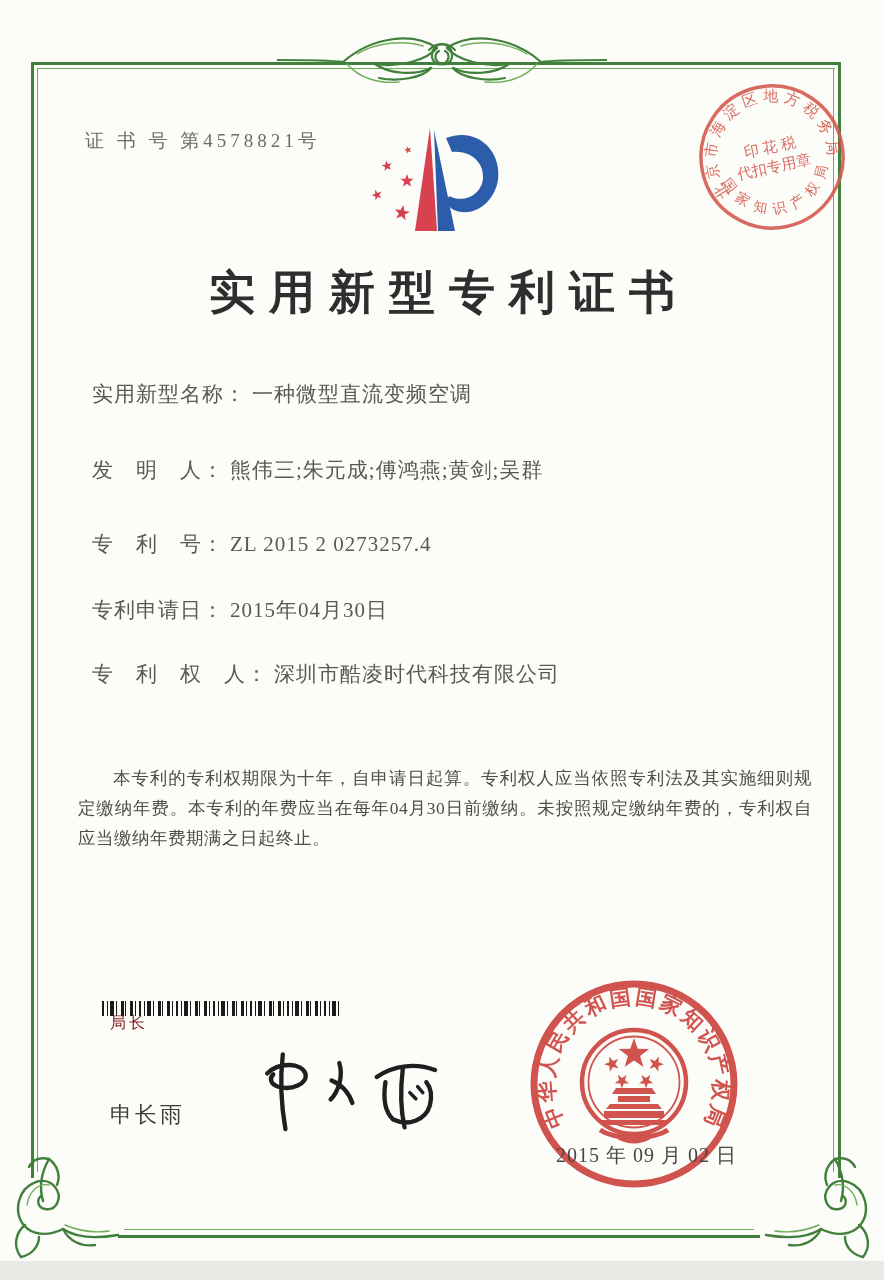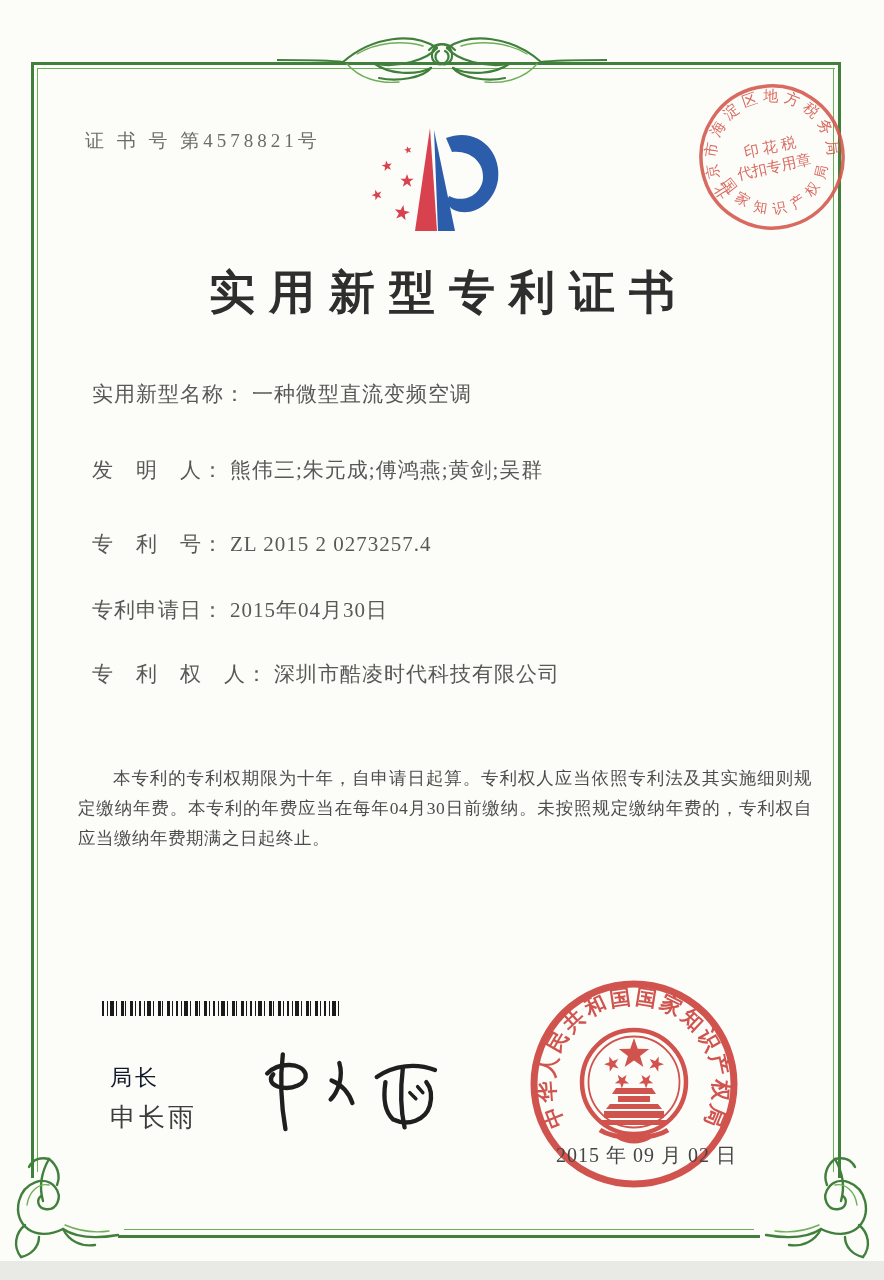--- a/index.html
+++ b/index.html
@@ -30,22 +30,22 @@
   .barcode{position:absolute;left:102px;top:1001px;width:238px;height:15px;
     background:repeating-linear-gradient(90deg,
       #1b1b1b 0 2px, transparent 2px 5px,
       #1b1b1b 5px 6px, transparent 6px 8px,
       #1b1b1b 8px 12px, transparent 12px 14px,
       #1b1b1b 14px 15px, transparent 15px 19px,
       #1b1b1b 19px 22px, transparent 22px 23px,
       #1b1b1b 23px 24px, transparent 24px 28px,
       #1b1b1b 28px 31px, transparent 31px 33px,
       #1b1b1b 33px 34px, transparent 34px 37px);}
-  .director-title{position:absolute;left:110px;top:1063px;font-size:22px;color:#0f172a;letter-spacing:3px;}
-  .director-name{position:absolute;left:110px;top:1100px;font-size:26px;color:#3e3e3c;letter-spacing:3px;}
+  .director-title{position:absolute;left:110px;top:1013px;font-size:16px;color:#7f1d1d;letter-spacing:3px;}
+  .director-name{position:absolute;left:110px;top:1100px;font-size:22px;color:#3e3e3c;letter-spacing:3px;}
   .signature{position:absolute;left:255px;top:1040px;}
   .office-seal{position:absolute;left:530px;top:980px;opacity:.92;}
   .tax-seal{position:absolute;left:697px;top:82px;transform:rotate(-12deg);opacity:.88;}
   .seal-date{position:absolute;left:556px;top:1142px;font-size:20px;color:#454543;letter-spacing:1px;white-space:nowrap;}
   .footer{position:absolute;left:0;right:0;top:1198px;text-align:center;font-size:16px;color:#5c5c5a;letter-spacing:2px;}
   .logo{position:absolute;left:368px;top:122px;}
   svg text{font-family:"Liberation Serif","DejaVu Serif",serif;}
 </style>
 </head>
 <body>

